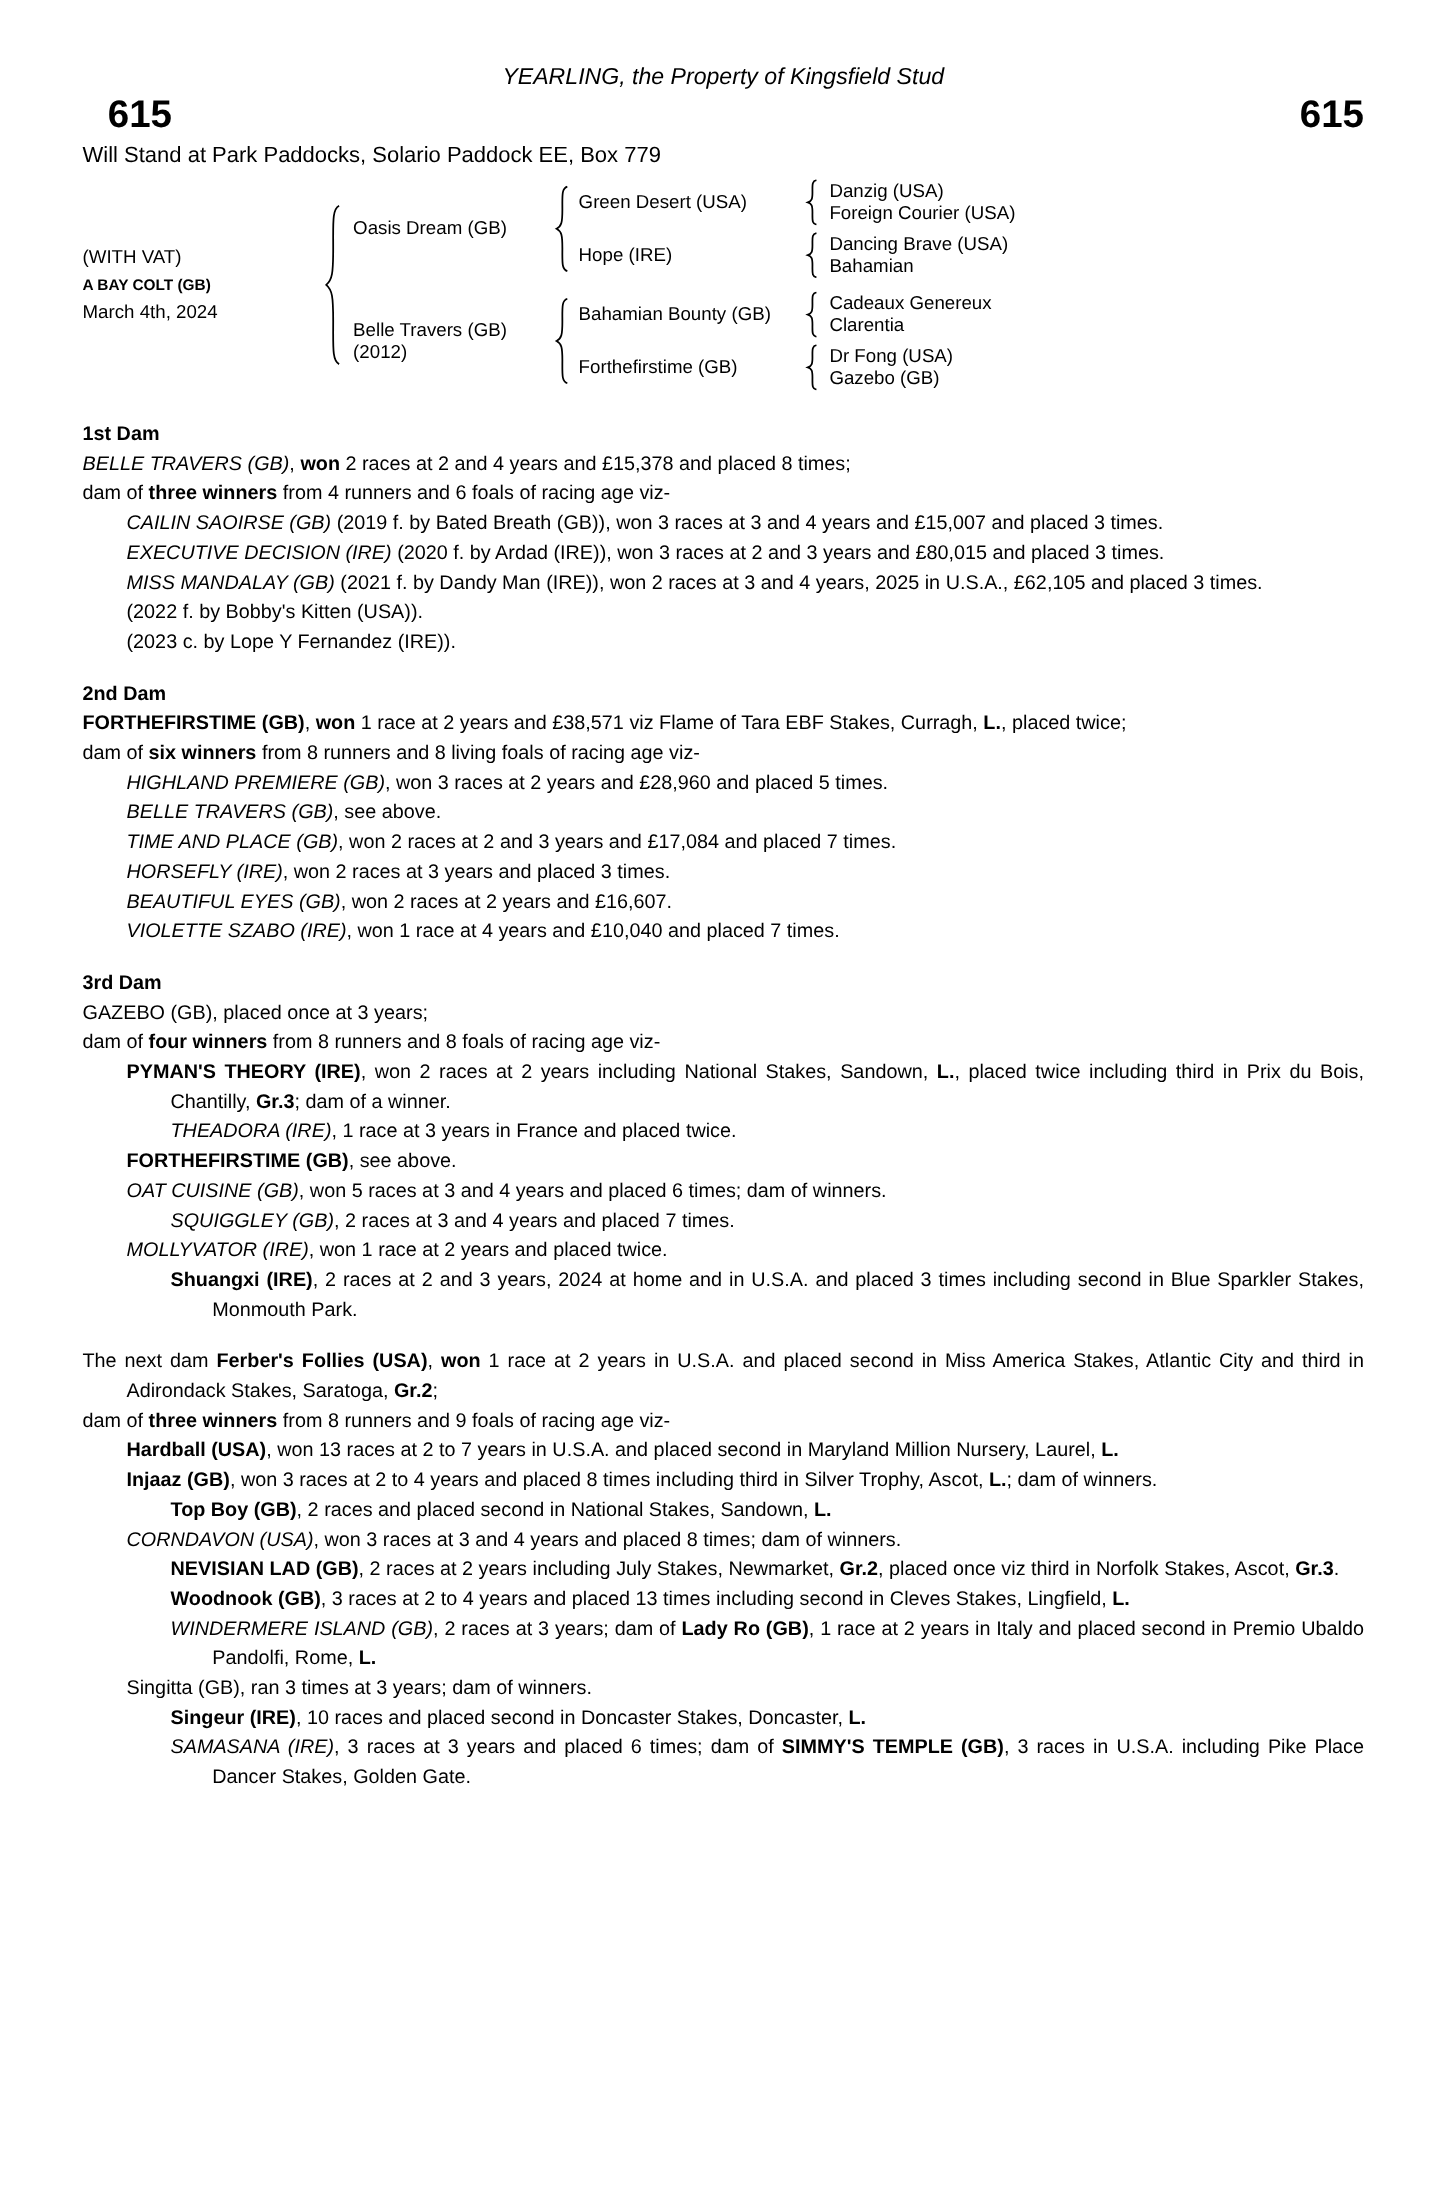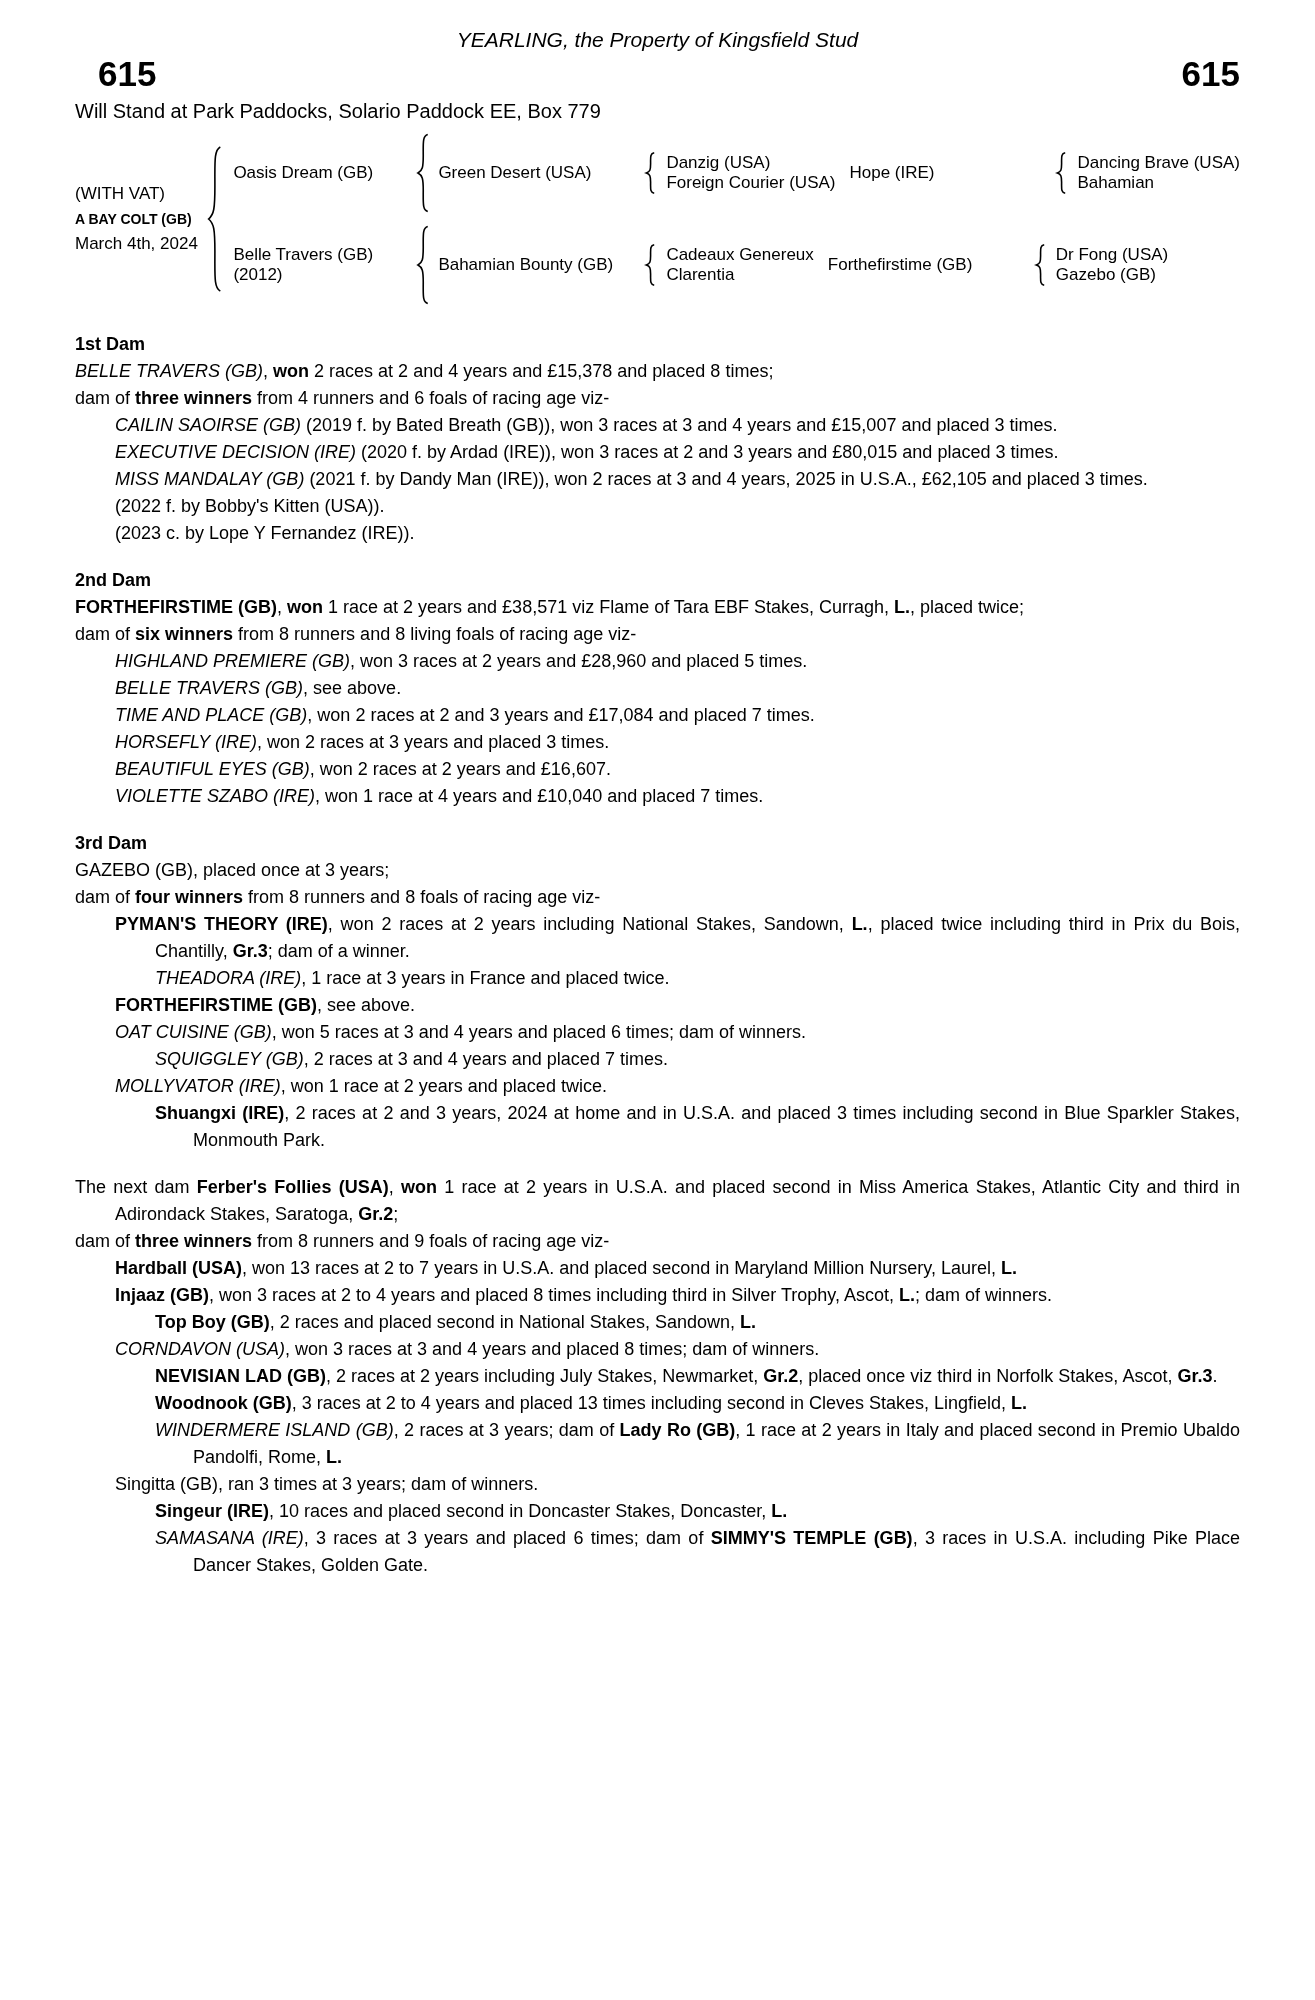--- a/index.html
+++ b/index.html
@@ -3,21 +3,21 @@
 <meta charset="utf-8">
 <style>
   * { box-sizing: border-box; }
   html, body { margin: 0; padding: 0; background: #ffffff; }
   .page {
     width: 1315px;
     height: 2000px;
     background: #ffffff;
     color: #000;
     font-family: "Liberation Sans", sans-serif;
-    padding: 28px 75px 30px 75px;
+    padding: 58px 75px 30px 75px;
     overflow: hidden;
     position: relative;
   }
   .header-title {
     text-align: center;
     font-style: italic;
     font-size: 21px;
     line-height: 24px;
   }
   .lot-row {
@@ -47,21 +47,21 @@
   .colt-vat { font-size: 17px; line-height: 24px; }
   .colt-name { font-weight: bold; font-size: 14px; line-height: 26px; }
   .colt-dob { font-size: 17px; line-height: 24px; }
   .brace { display: block; flex: none; }
   .brace.big   { width: 18px; height: 150px; }
   .brace.mid   { width: 15px; height: 80px; }
   .brace.small { width: 12px; height: 42px; }
   .g1-col { display: flex; flex-direction: column; gap: 12px; }
   .g1-unit { display: flex; align-items: center; }
   .g1-name { width: 192px; padding-left: 10px; }
-  .g2-col { display: flex; flex-direction: row; gap: 6px; }
+  .g2-col { display: flex; flex-direction: column; gap: 6px; }
   .g2-unit { display: flex; align-items: center; }
   .g2-name { width: 214px; padding-left: 8px; }
   .g3-col { display: flex; flex-direction: column; padding-left: 10px; }
   .g3-name { line-height: 20px; white-space: nowrap; }
   
   .nominations {
     display: flex;
     gap: 58px;
     margin-left: 215px;
     margin-top: 12px;

